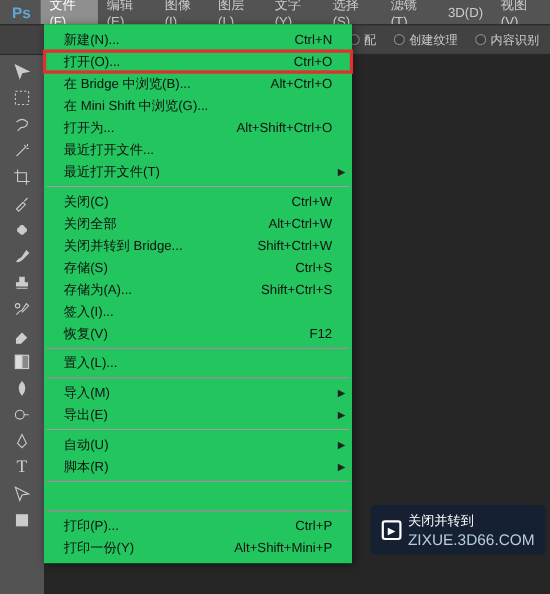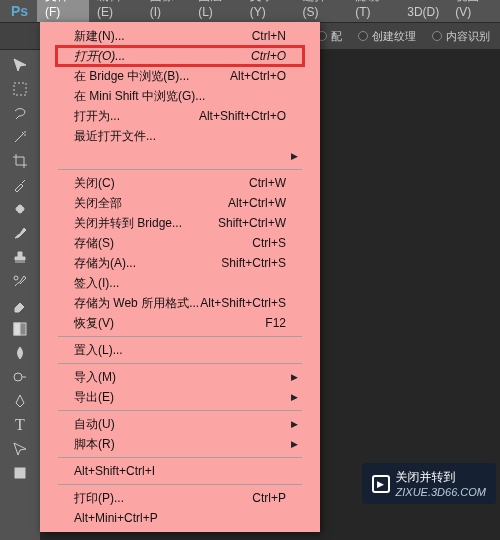--- a/index.html
+++ b/index.html
@@ -1,34 +1,34 @@
 <!DOCTYPE html>
 <html><head>
 <meta charset="utf-8">
 <style>
 * { margin: 0; padding: 0; box-sizing: border-box; font-family: "Microsoft YaHei", sans-serif; }
 body { background: #535353; width: 500px; height: 540px; overflow: hidden; position: relative; }
-.menubar { background: #535353; height: 22px; display: flex; align-items: flex-end; padding-left: 2px; }
+.menubar { background: #535353; height: 22px; display: flex; align-items: center; padding-left: 2px; }
 .menubar-logo { width: 38px; height: 22px; display: flex; align-items: center; justify-content: center; color: #5fa8d3; font-weight: bold; font-size: 14px; }
 .menubar-item { color: #ccc; font-size: 12px; padding: 3px 8px; cursor: pointer; }
 .menubar-item.active { background: #8f8f8f; color: #fff; }
 .optionsbar { background: #424242; height: 28px; border-top: 1px solid #282828; border-bottom: 1px solid #282828; display: flex; align-items: center; color: #ccc; font-size: 11px; padding-left: 10px; gap: 16px; position: relative; }
 .opt-radio { display: flex; align-items: center; gap: 4px; }
 .opt-radio .dot { width: 10px; height: 10px; border: 1px solid #888; border-radius: 50%; background: #3a3a3a; display: inline-block; }
 .toolbox { position: absolute; left: 0; top: 50px; width: 40px; background: #535353; display: flex; flex-direction: column; align-items: center; gap: 2px; padding-top: 4px; }
 .tool { width: 24px; height: 22px; display: flex; align-items: center; justify-content: center; color: #ccc; font-size: 14px; cursor: pointer; }
 .tool svg { width: 16px; height: 16px; fill: #ccc; stroke: #ccc; }
-.dropdown { position: absolute; left: 40px; top: 22px; width: 280px; background: #fca5a5; box-shadow: 2px 2px 8px rgba(0,0,0,.5); padding: 4px 16px; }
+.dropdown { position: absolute; left: 40px; top: 22px; width: 280px; background: #22c55e; box-shadow: 2px 2px 8px rgba(0,0,0,.5); padding: 4px 0; }
 .menuitem { display: flex; justify-content: space-between; align-items: center; height: 20px; padding: 0 18px; color: #111; font-size: 12px; cursor: pointer; position: relative; }
-.menuitem.highlighted { outline: 3px solid #e03030; outline-offset: -2px; font-style: italic; }
+.menuitem.highlighted { outline: 3px solid #e03030; outline-offset: -2px; }
 .menuitem .arrow { position: absolute; right: 6px; font-size: 9px; color: #222; }
 .sep { height: 1px; background: #6e6e6e; margin: 3px 2px; border-bottom: 1px solid #a0a0a0; }
 .watermark { position: absolute; right: 4px; bottom: 36px; background: rgba(10,30,60,.6); color: #fff; font-size: 12px; padding: 6px 10px; border-radius: 4px; display: flex; align-items: center; gap: 6px; }
 .watermark .play { width: 18px; height: 18px; border: 2px solid #fff; border-radius: 3px; display: flex; align-items: center; justify-content: center; font-size: 9px; }
-.watermark .sub { font-size: 11px; color: #b8cce0; display: block; font-style: italic; }
+.watermark .sub { font-size: 14px; color: #b8cce0; display: block; }
 .canvas { position: absolute; left: 40px; right: 0; top: 50px; bottom: 0; background: #262626; }
 </style>
 </head>
 <body>
 
 <div class="menubar">
   <div class="menubar-logo">Ps</div>
   <div class="menubar-item active">文件(F)</div>
   <div class="menubar-item">编辑(E)</div>
   <div class="menubar-item">图像(I)</div>
@@ -169,20 +169,21 @@
       <span>在 Mini Shift 中浏览(G)...</span>
     </div>
     <div class="menuitem">
       <span>打开为...</span>
       <span>Alt+Shift+Ctrl+O</span>
     </div>
     <div class="menuitem">
       <span>最近打开文件...</span>
     </div>
     <div class="menuitem">
+      <span>最近打开文件(T)</span>
       <span class="arrow">▶</span>
     </div>
     <div class="sep"></div>
     <div class="menuitem">
       <span>关闭(C)</span>
       <span>Ctrl+W</span>
     </div>
     <div class="menuitem">
       <span>关闭全部</span>
       <span>Alt+Ctrl+W</span>
@@ -196,24 +197,20 @@
       <span>Ctrl+S</span>
     </div>
     <div class="menuitem">
       <span>存储为(A)...</span>
       <span>Shift+Ctrl+S</span>
     </div>
     <div class="menuitem">
       <span>签入(I)...</span>
     </div>
     <div class="menuitem">
-      <span>存储为 Web 所用格式...</span>
-      <span>Alt+Shift+Ctrl+S</span>
-    </div>
-    <div class="menuitem">
       <span>恢复(V)</span>
       <span>F12</span>
     </div>
     <div class="sep"></div>
     <div class="menuitem">
       <span>置入(L)...</span>
     </div>
     <div class="sep"></div>
     <div class="menuitem">
       <span>导入(M)</span>
@@ -227,29 +224,29 @@
     <div class="menuitem">
       <span>自动(U)</span>
       <span class="arrow">▶</span>
     </div>
     <div class="menuitem">
       <span>脚本(R)</span>
       <span class="arrow">▶</span>
     </div>
     <div class="sep"></div>
     <div class="menuitem">
-      <span>Alt+Shift+Ctrl+I</span>
     </div>
     <div class="sep"></div>
     <div class="menuitem">
       <span>打印(P)...</span>
       <span>Ctrl+P</span>
     </div>
     <div class="menuitem">
-      <span>Alt+Mini+Ctrl+P</span>
+      <span>打印一份(Y)</span>
+      <span>Alt+Shift+Mini+P</span>
     </div>
   </div>
 
 <div class="watermark">
   <div class="play">▶</div>
   <div>
     <span>关闭并转到</span>
     <span class="sub">ZIXUE.3D66.COM</span>
   </div>
 </div>

